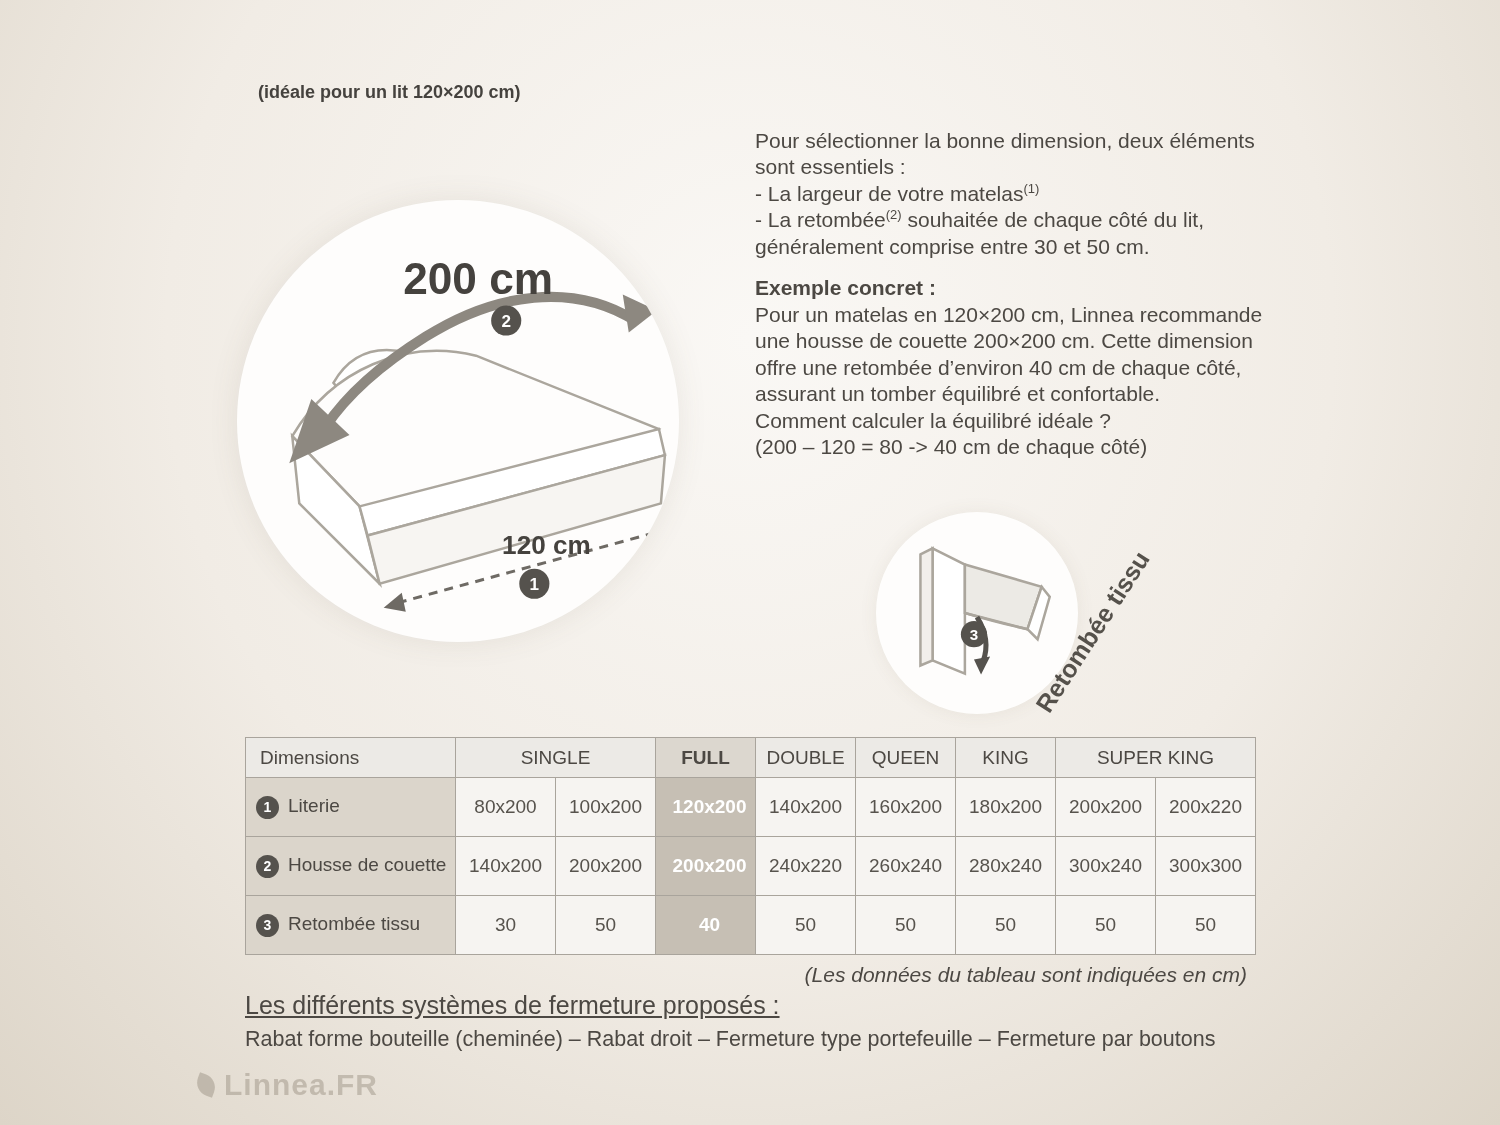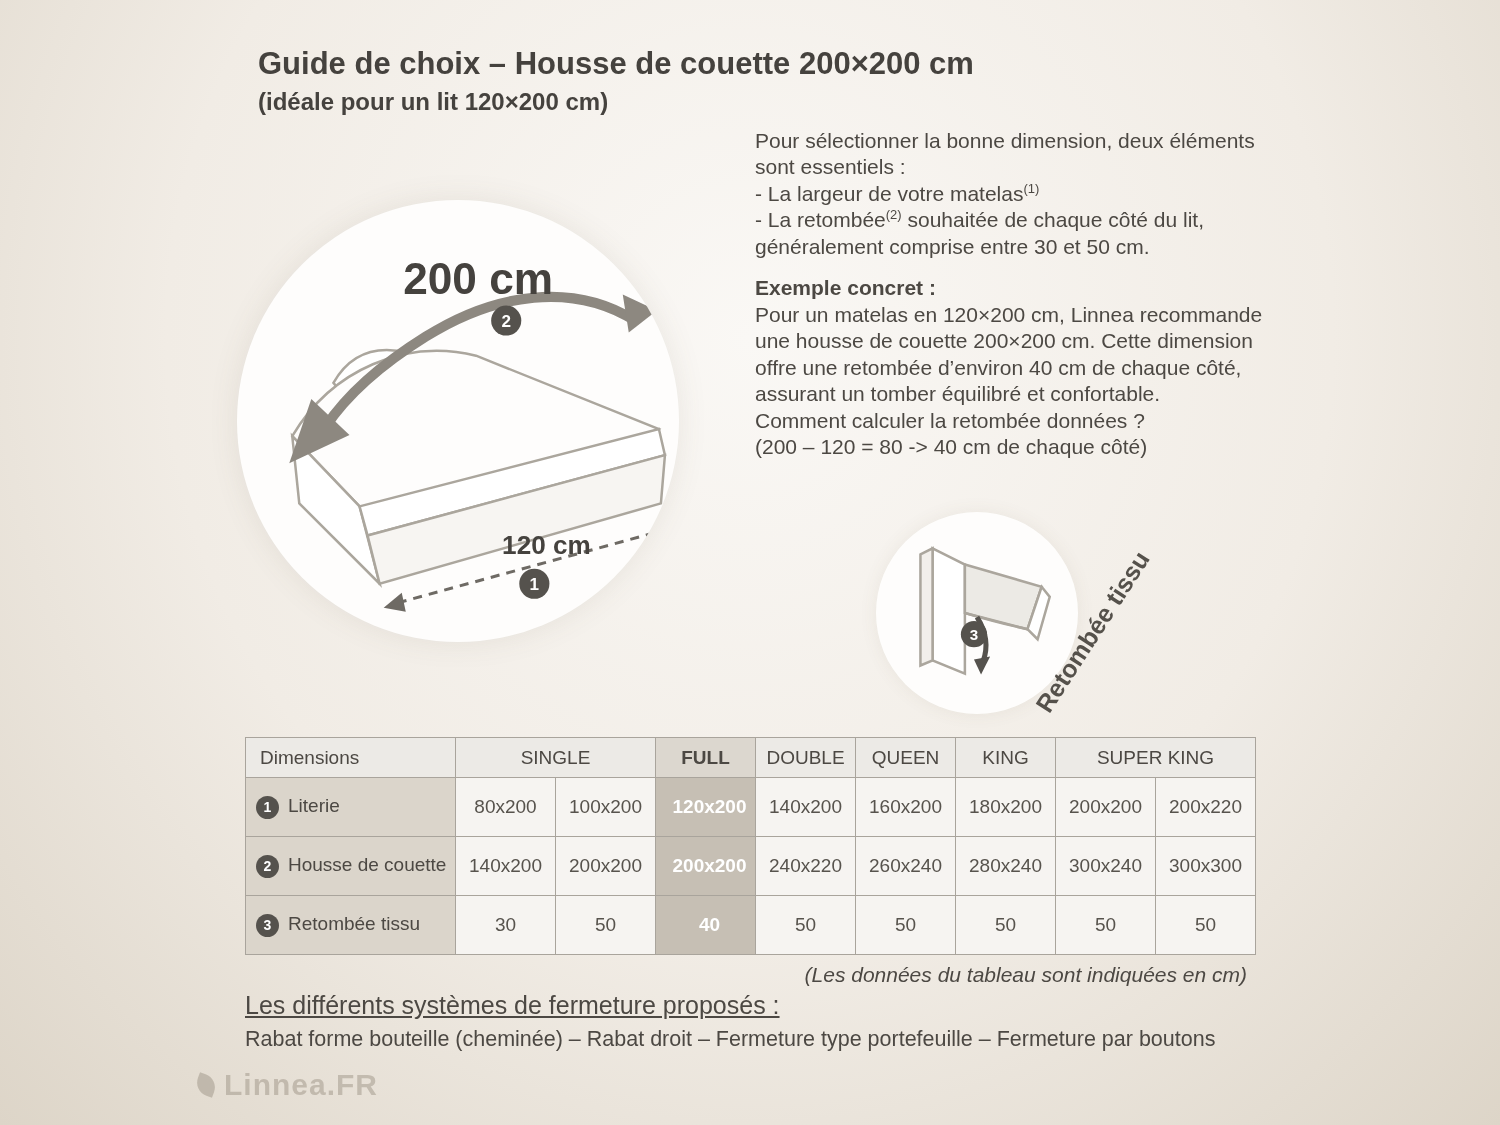--- a/index.html
+++ b/index.html
@@ -3,21 +3,21 @@
 <meta charset="utf-8">
 <style>
   * { margin:0; padding:0; box-sizing:border-box; }
   body { margin:0; background:#eeeae4; }
   .stage {
     position:relative; width:1500px; height:1125px; overflow:hidden;
     font-family:"Liberation Sans", sans-serif; color:#4c4843;
     background: radial-gradient(ellipse at 50% 30%, #faf8f5 0%, #f1ece5 55%, #ddd5c8 100%);
   }
   .title { position:absolute; left:258px; top:46px; font-size:31px; font-weight:bold; color:#45423e; }
-  .subtitle { position:absolute; left:258px; top:88px; font-size:24px; font-weight:bold; color:#45423e; }
+  .subtitle { position:absolute; left:258px; top:82px; font-size:18px; font-weight:bold; color:#45423e; }
 
   .textcol { position:absolute; left:755px; top:128px; width:522px; font-size:21px; line-height:1.26; color:#4c4843; }
   .example { margin-top:15px; }
   .example-heading { font-weight:bold; }
   sup { font-size:13px; vertical-align:super; line-height:0; }
 
   .big-circle { position:absolute; left:237px; top:200px; width:442px; height:442px;
     border-radius:50%; background:#fefdfc; overflow:hidden;
     box-shadow:0 0 30px rgba(100,90,70,0.10);text-align:center; }
   .small-circle { position:absolute; left:876px; top:512px; width:202px; height:202px;
@@ -54,33 +54,32 @@
   .watermark { position:absolute; left:196px; top:1068px; display:flex; align-items:center;
     gap:8px; font-size:30px; font-weight:bold; letter-spacing:1px; color:#8d8374; opacity:0.40; }
   .leaf { width:20px; height:20px; background:#8d8374; border-radius:0 70% 0 70%;
     transform:rotate(20deg); }
 </style>
 </head>
 <body>
 
 <div class="stage">
 
-  <div class="title">Guide de choix – Housse de couette 200×200 cm</div>
   <div class="subtitle">(idéale pour un lit 120×200 cm)</div>
 
   <div class="textcol">
     <p class="intro">
       <span>Pour sélectionner la bonne dimension, deux éléments sont essentiels :</span><br>
       <span>- La largeur de votre matelas</span><sup>(1)</sup><br>
       <span>- La retombée</span><sup>(2)</sup><span> souhaitée de chaque côté du lit, généralement comprise entre 30 et 50 cm.</span>
     </p>
     <p class="example">
       <span class="example-heading">Exemple concret :</span><br>
       <span>Pour un matelas en 120×200 cm, Linnea recommande une housse de couette 200×200 cm. Cette dimension offre une retombée d’environ 40 cm de chaque côté, assurant un tomber équilibré et confortable.</span><br>
-      <span>Comment calculer la retombée données ?</span><br>
+      <span>Comment calculer la équilibré idéale ?</span><br>
       <span>(200 – 120 = 80  -&gt; 40 cm de chaque côté)</span>
     </p>
   </div>
 
   <div class="big-circle">
     <svg width="442" height="442" viewBox="0 0 440 440">
 
       <path d="M 96,182 Q 120,140 170,152 Q 155,190 112,202 Z" fill="#ffffff" stroke="#aba69d" stroke-width="2.5"></path>
 
       <path d="M 55,235 C 95,168 168,138 238,155 L 420,228 L 305,322 L 122,305 Z" fill="#fefdfc" stroke="#aba69d" stroke-width="2.5"></path>

